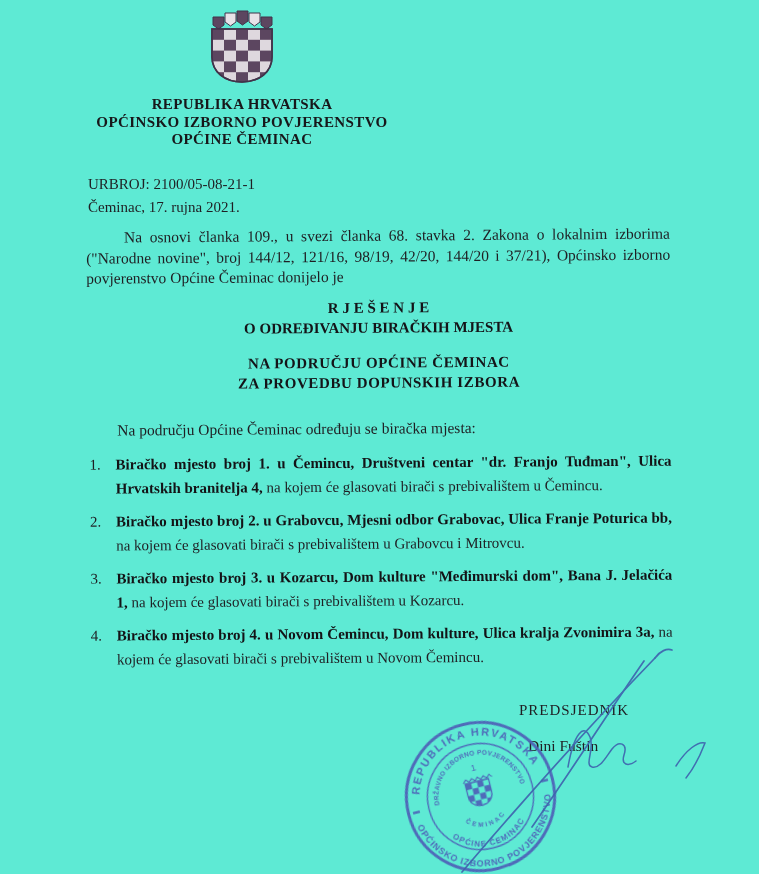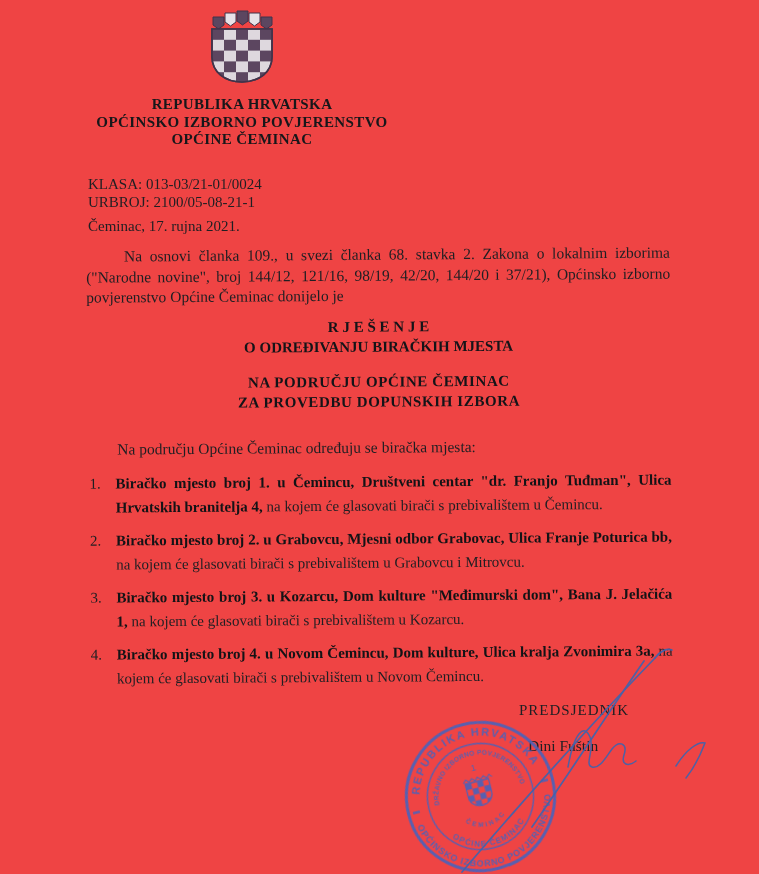--- a/index.html
+++ b/index.html
@@ -1,19 +1,19 @@
 <!DOCTYPE html>
 <html><head>
 <meta charset="utf-8">
 <style>
   html,body{margin:0;padding:0;background:#ffffff;}
   .page{
     position:relative;
     width:759px;height:874px;
-    background:#ef4444;
+    background:#5eead4;
     overflow:hidden;
     font-family:"Liberation Serif","DejaVu Serif",serif;
     color:#1f1f23;
   }
   
   .arms-wrap{width:484px;text-align:center;padding-top:5px;}
   .arms-wrap svg{display:inline-block;}
   .header-block{width:484px;text-align:center;margin-top:7px;}
   .header-block div{
     font-weight:bold;font-size:15px;line-height:17.5px;
@@ -99,21 +99,20 @@
     </svg>
   </div>
 
   <div class="header-block">
     <div>REPUBLIKA HRVATSKA</div>
     <div>OPĆINSKO IZBORNO POVJERENSTVO</div>
     <div>OPĆINE ČEMINAC</div>
   </div>
 
   <div class="ref-block">
-    <div>KLASA: 013-03/21-01/0024</div>
     <div>URBROJ: 2100/05-08-21-1</div>
   </div>
   <div class="dateline">Čeminac, 17. rujna 2021.</div>
 
   <div class="tilt">
     <div class="content">
 
       <p class="intro">Na osnovi članka 109., u svezi članka 68. stavka 2. Zakona o lokalnim izborima ("Narodne novine", broj 144/12, 121/16, 98/19, 42/20, 144/20 i 37/21), Općinsko izborno povjerenstvo Općine Čeminac donijelo je</p>
 
       <div class="title-block">

